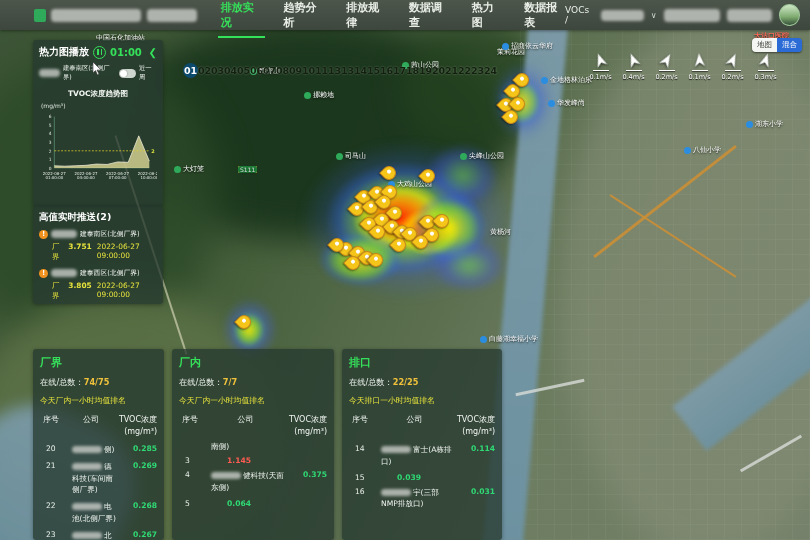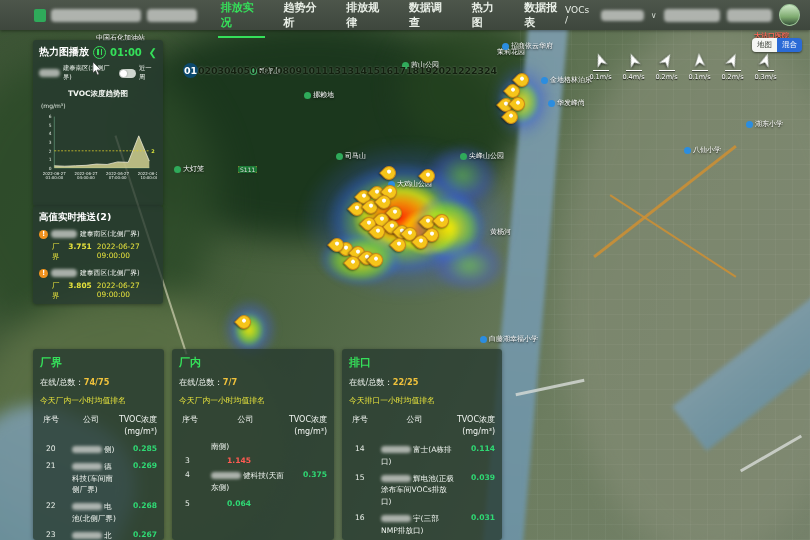--- a/index.html
+++ b/index.html
@@ -462,21 +462,20 @@
       <span class="h-val"><span>TVOC浓度</span><br><span>(mg/m³)</span></span>
     </div>
     <div id="rows2">
         <div class="trow">
           <span class="t-no">14</span>
           <span class="t-co"><i class="blur rb"></i>富士(A栋排口)</span>
           <span class="t-val">0.114</span>
         </div>
         <div class="trow">
           <span class="t-no">15</span>
-          <span class="t-co"><i class="blur rb"></i>辉电池(正极涂布车间VOCs排放口)</span>
           <span class="t-val">0.039</span>
         </div>
         <div class="trow">
           <span class="t-no">16</span>
           <span class="t-co"><i class="blur rb"></i>宇(三部NMP排放口)</span>
           <span class="t-val">0.031</span>
         </div>
       </div>
   </div>
 

